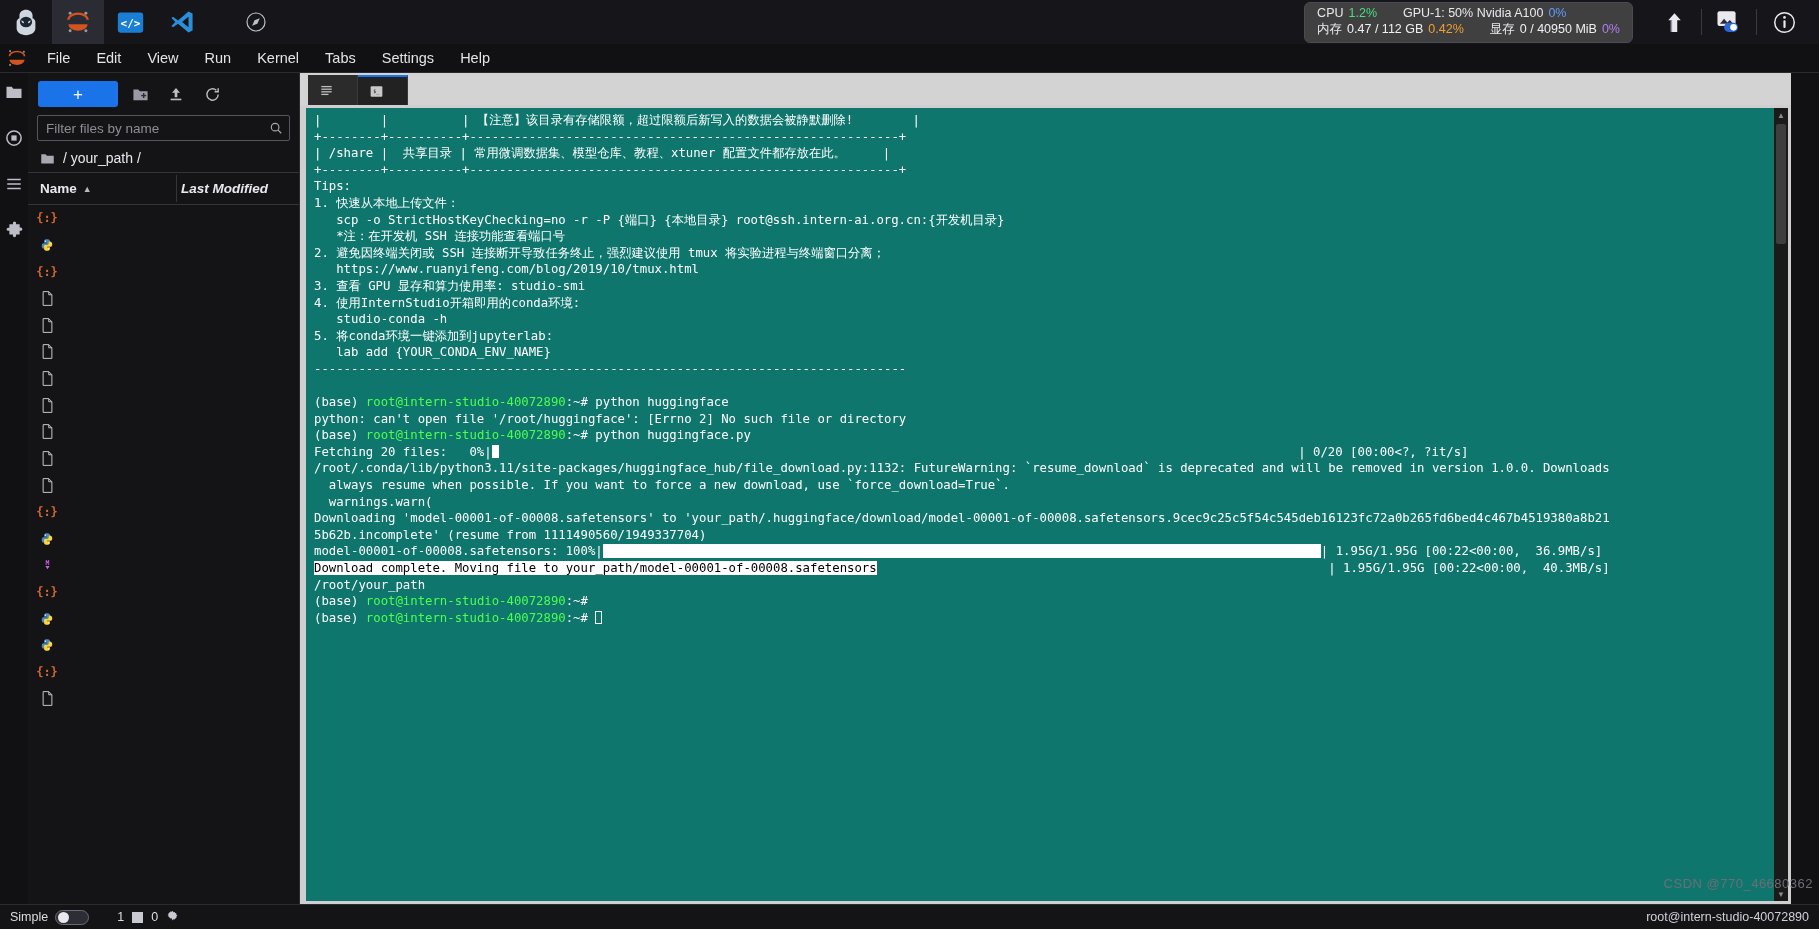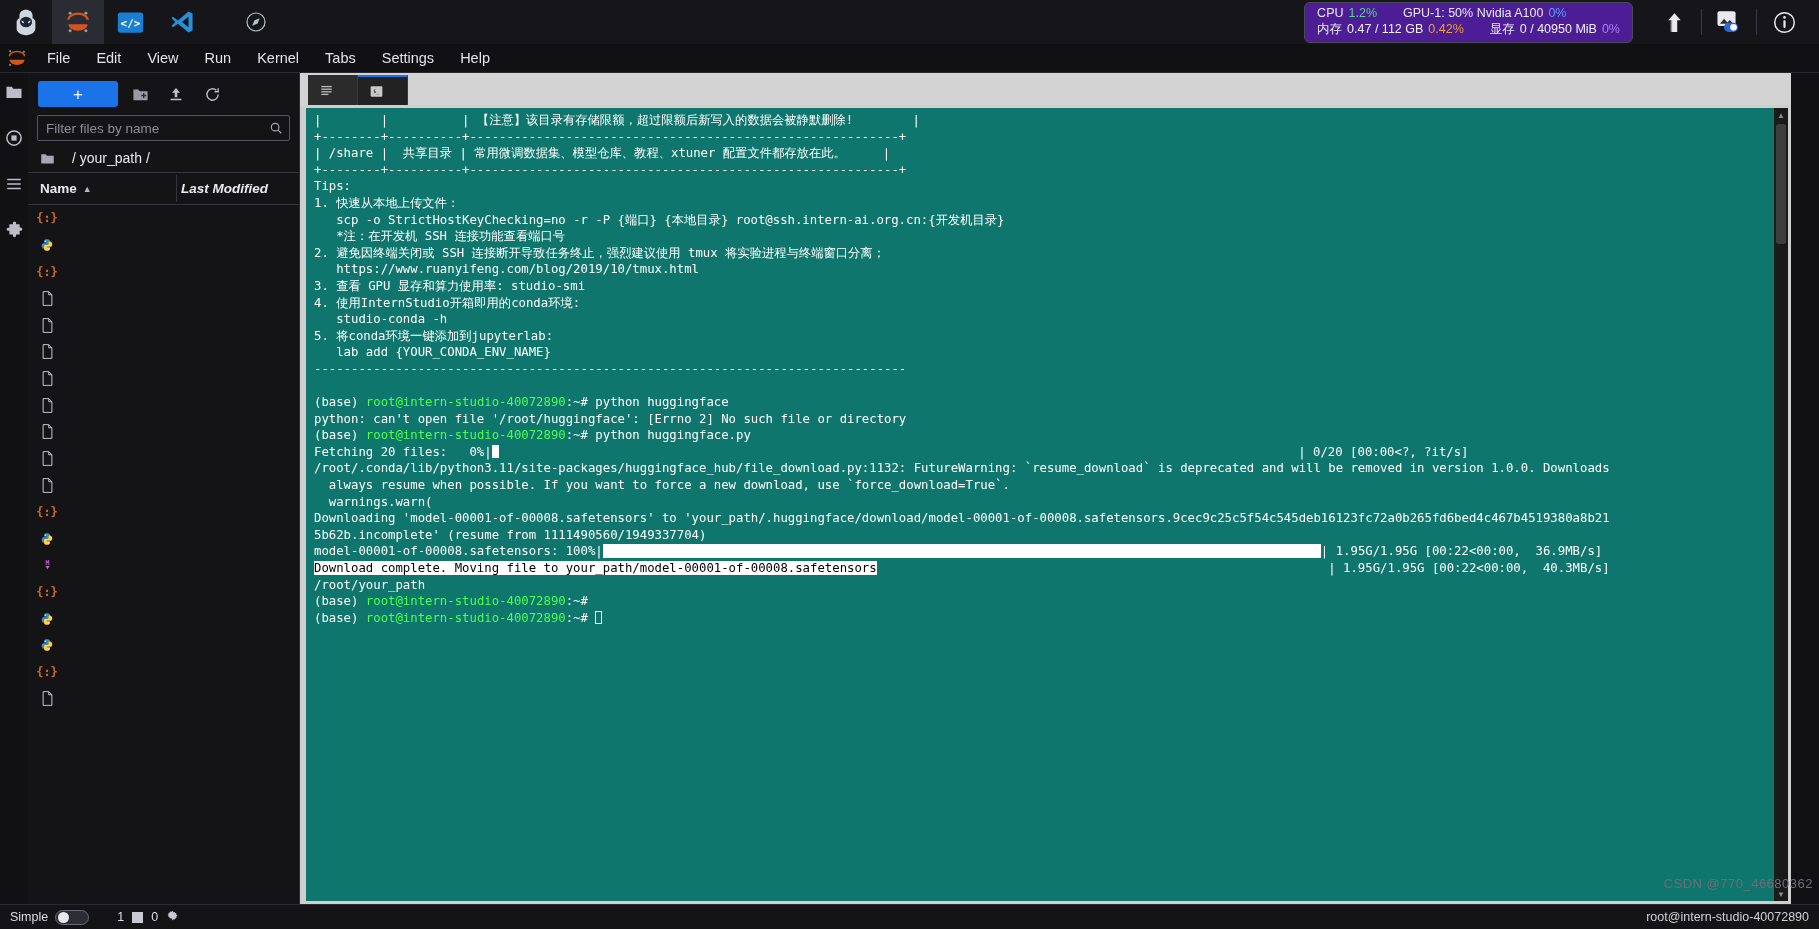--- a/index.html
+++ b/index.html
@@ -24,21 +24,21 @@
   }
   .os-app.active { background: #2b2b33; }
   .os-app svg { display: block; }
 
   .os-spacer { flex: 1 1 auto; }
 
   .statbox {
     border: 1px solid #4a4a55; border-radius: 6px;
     padding: 3px 12px 4px 12px; margin-right: 14px;
     display: flex; flex-direction: column; gap: 1px;
-    background: #4c1d95;
+    background: #404040;
   }
   .statrow { display: flex; align-items: center; white-space: nowrap; font-size: 12.5px; }
   .stat-cell { display: flex; align-items: baseline; gap: 5px; }
   .stat-cell.gpucell { margin-left: 26px; }
   .lbl { color: #e8e8ee; }
   .lbl.cjk { font-family: "DejaVu Sans", sans-serif; }
   .v-white { color: #f0f0f5; }
   .v-green { color: #4ade80; }
   .v-orange { color: #f0a030; }
   .v-blue { color: #5b9dff; }
@@ -90,21 +90,21 @@
     margin: 2px 9px 6px 9px; height: 26px; border: 1px solid #55555f; border-radius: 2px;
     display: flex; align-items: center; padding: 0 6px 0 8px; background: #141417;
   }
   .fb-filter input {
     flex: 1 1 auto; background: transparent; border: none; outline: none;
     color: #bef264; font-size: 13.5px; font-family: "Liberation Sans", sans-serif;
   }
   .fb-filter input::placeholder { color: #8d8d96; }
 
   .fb-crumb {
-    display: flex; align-items: center; gap: 17px; padding: 3px 10px 6px 12px;
+    display: flex; align-items: center; gap: 8px; padding: 3px 10px 6px 12px;
     font-size: 14px; color: #e8e8ee;
   }
 
   .fb-head {
     display: flex; align-items: center; border-top: 1px solid #34343c; border-bottom: 1px solid #34343c;
     font-size: 13.5px; font-weight: bold; color: #e8e8ee; height: 33px;
   }
   .fb-head .c-name { flex: 1 1 auto; padding-left: 12px; display: flex; align-items: center; gap: 6px; }
   .fb-head .c-mod { width: 122px; padding-left: 4px; font-style: italic; }
   .fb-head .divider { width: 1px; height: 27px; background: #34343c; }

